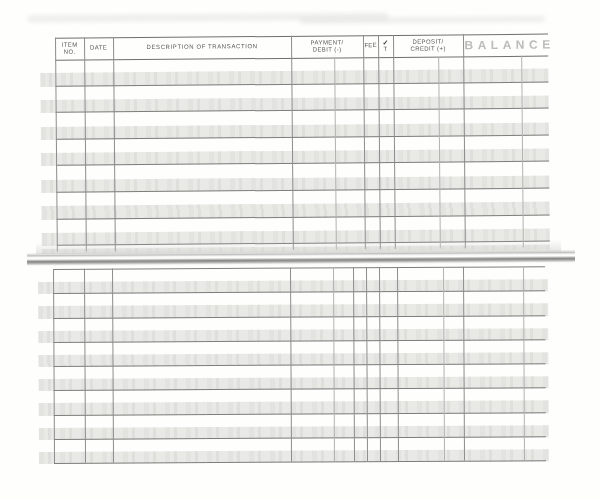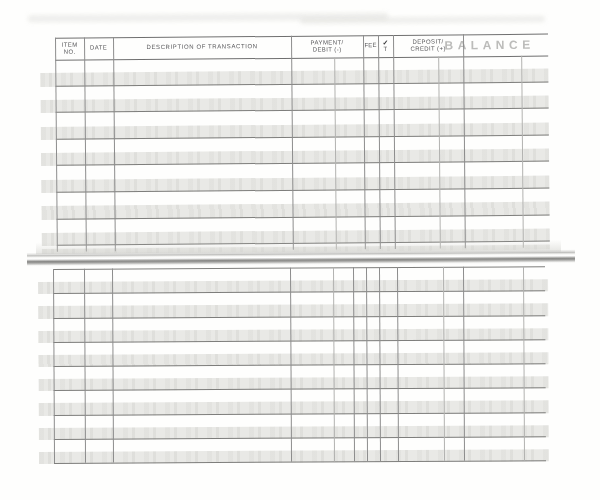--- a/index.html
+++ b/index.html
@@ -70,21 +70,21 @@
       <span class="ln">FEE</span>
     </div>
     <div class="hcell hcell-check" style="left:338px;width:15px;">
       <span class="ck">✓</span>
       <span class="tt">T</span>
     </div>
     <div class="hcell" style="left:353px;width:70px;">
       <span class="ln">DEPOSIT/</span>
       <span class="ln">CREDIT (+)</span>
     </div>
-    <div class="hcell hcell-balance" style="left:403px;width:85px;">
+    <div class="hcell hcell-balance" style="left:423px;width:85px;">
       <span class="ln">BALANCE</span>
     </div>
 
     <div id="rows-top">
         <div class="band" style="top: 35.3px; height: 13.3px; width: 508px;"></div>
         <div class="rule" style="top: 47.6px; left: 15px; width: 493px;"></div>
         <div class="band" style="top: 61.9px; height: 13.3px; width: 508px;"></div>
         <div class="rule" style="top: 74.2px; left: 15px; width: 493px;"></div>
         <div class="band" style="top: 88.5px; height: 13.3px; width: 508px;"></div>
         <div class="rule" style="top: 100.8px; left: 15px; width: 493px;"></div>

